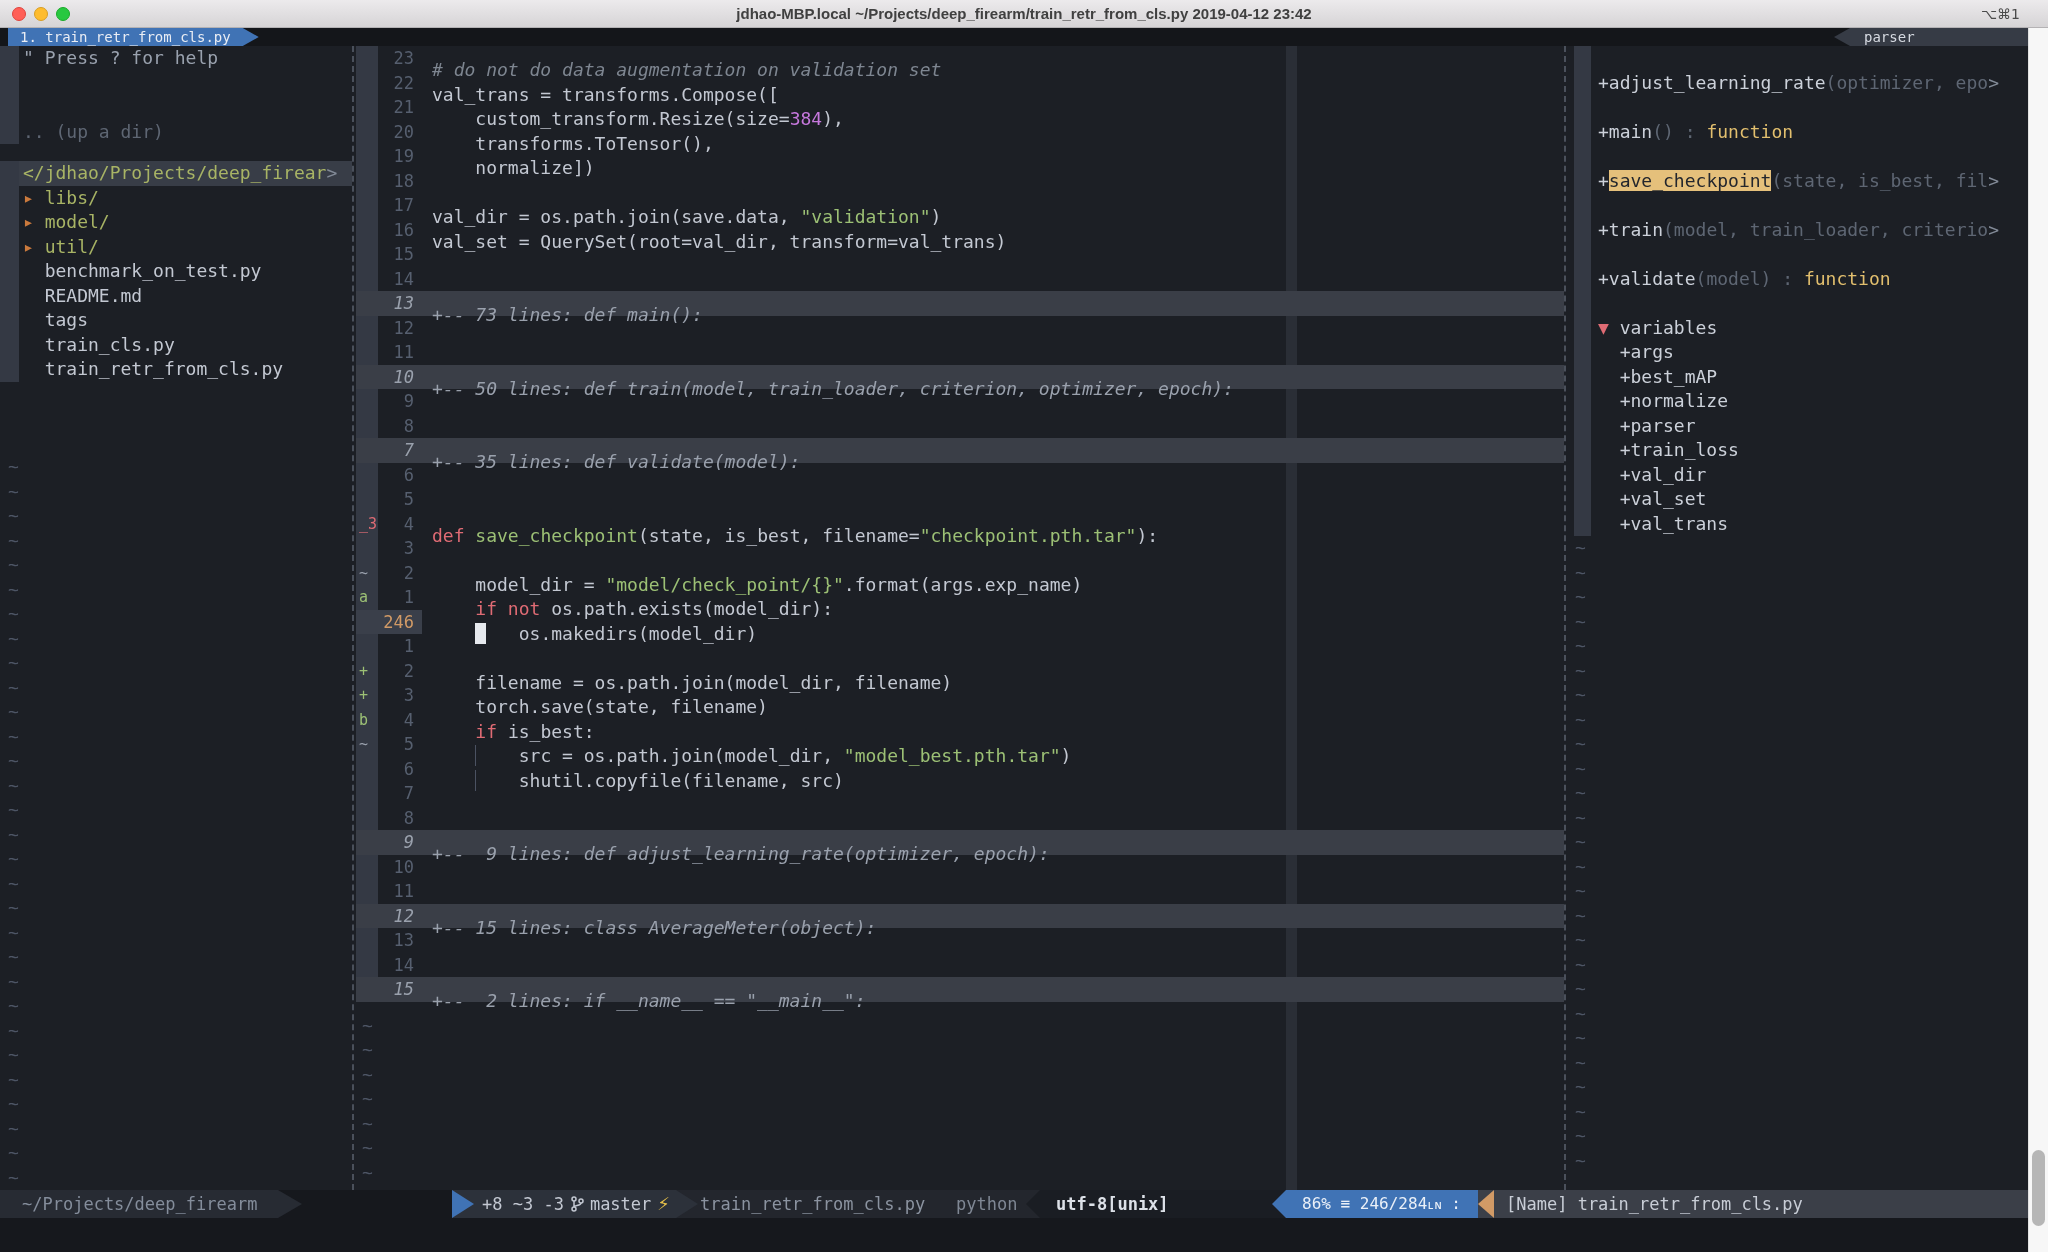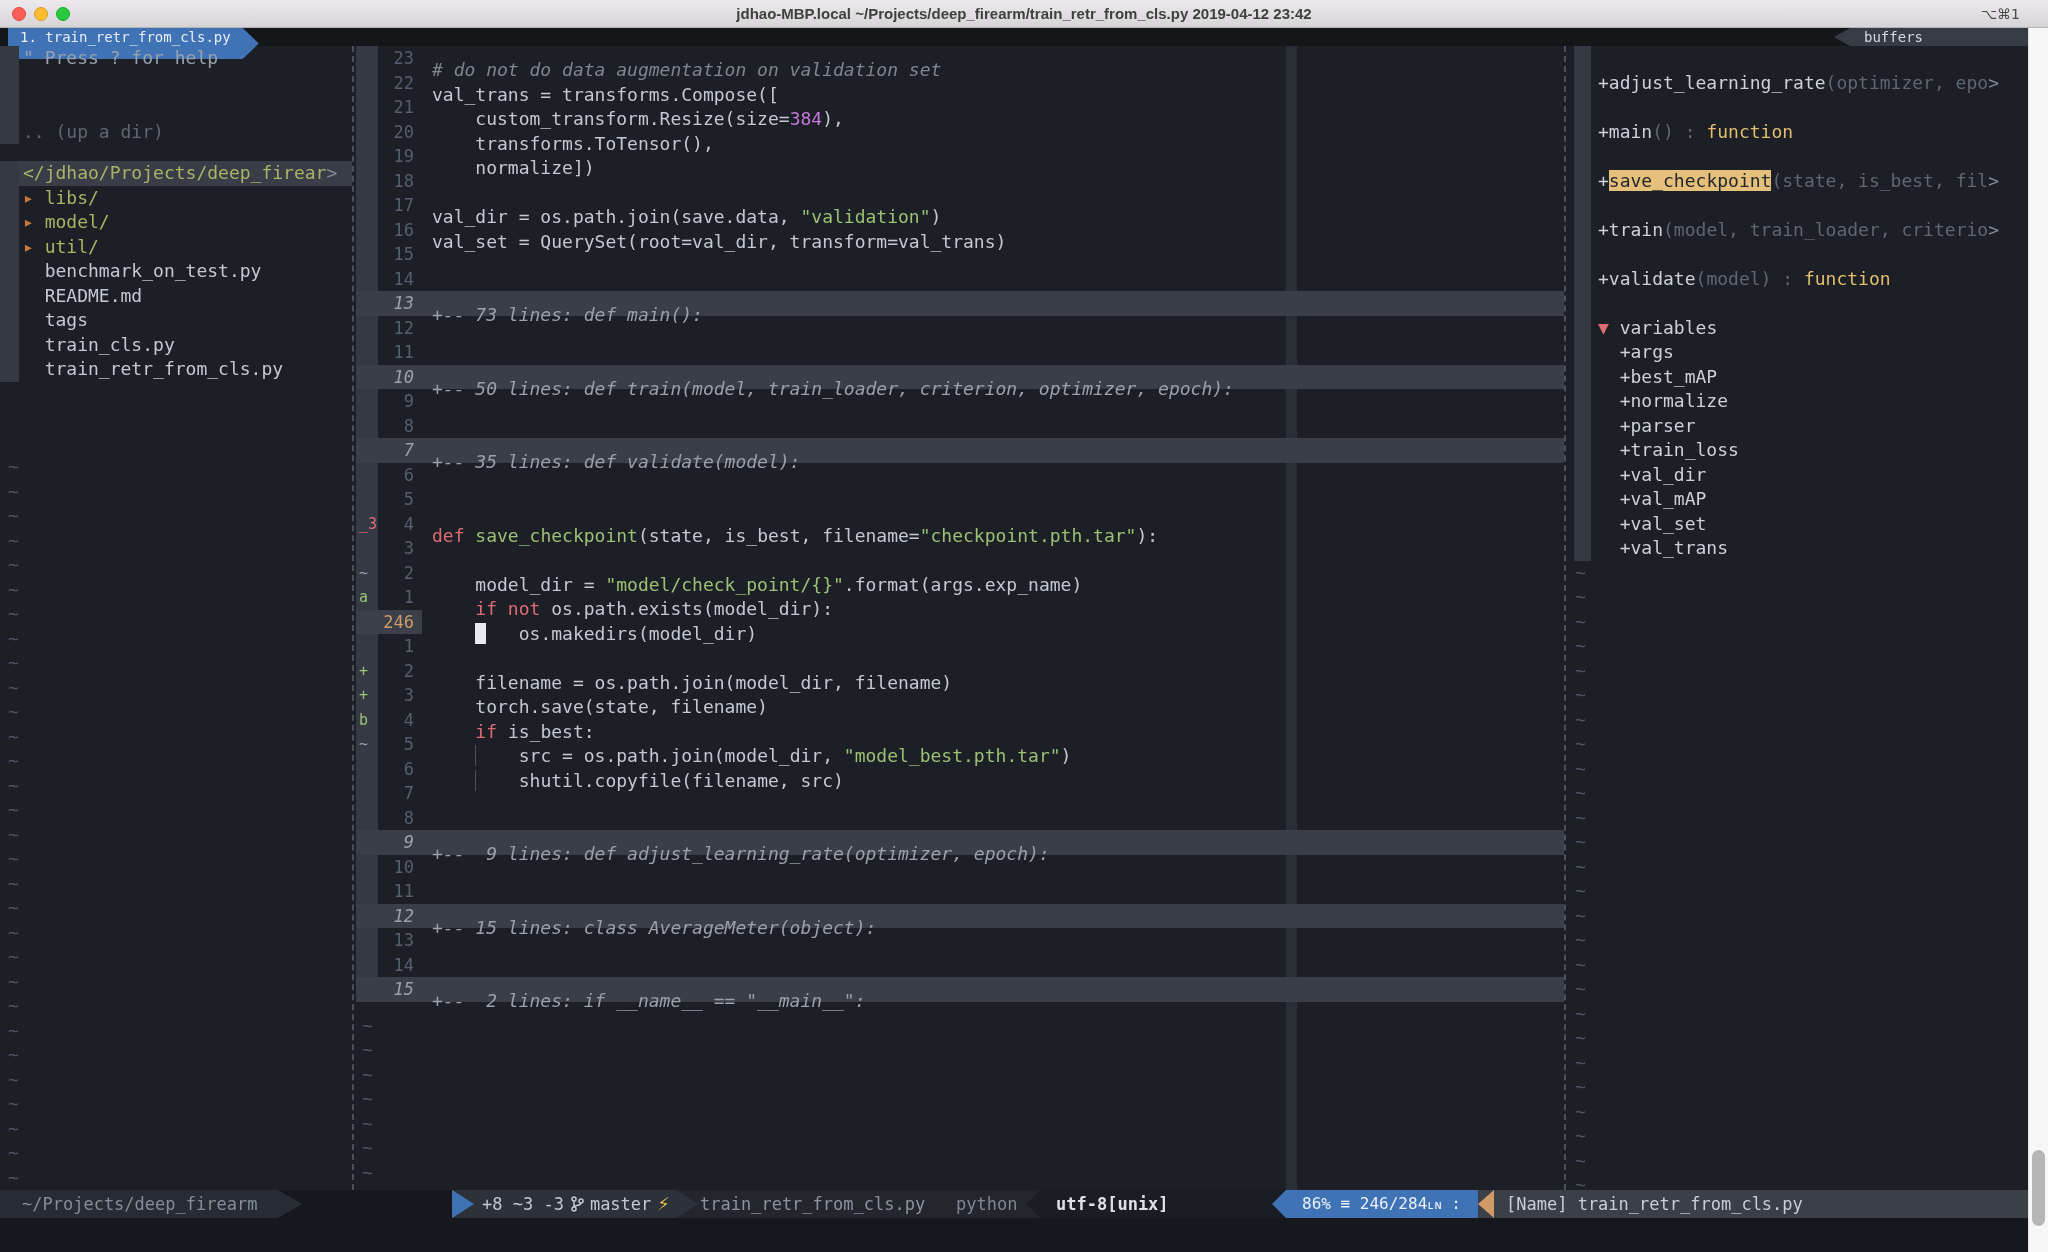--- a/index.html
+++ b/index.html
@@ -12,21 +12,21 @@
   .light.yellow{background:#febc2e;border:1px solid #d89e24;box-sizing:border-box;}
   .light.green{background:#28c840;border:1px solid #1aab29;box-sizing:border-box;}
   .titletext{position:absolute;left:0;right:0;top:0;height:28px;line-height:28px;text-align:center;font-family:"Liberation Sans",sans-serif;font-size:15px;font-weight:bold;color:#404040;}
   .shortcut{position:absolute;right:28px;top:0;height:28px;line-height:28px;font-family:"DejaVu Sans",sans-serif;font-size:14px;color:#4a4a4a;}
   
   .term{position:absolute;top:28px;left:0;width:2028px;height:1224px;background:#1c1f25;}
   .scrollbar{position:absolute;top:28px;right:0;width:20px;height:1224px;background:#f7f7f7;border-left:1px solid #e2e2e2;box-sizing:border-box;}
   .sb-thumb{position:absolute;left:3px;top:1122px;width:13px;height:76px;background:#b6b6b6;border-radius:7px;}
   
   .tabline{position:absolute;top:0;left:0;width:2028px;height:18px;background:#14161a;}
-  .tab{position:absolute;left:8px;top:0;height:18px;line-height:18px;background:#4073b5;color:#e9edf4;font-size:14px;padding:0 28px 13px 12px;clip-path:polygon(0 0,calc(100% - 16px) 0,100% 50%,calc(100% - 16px) 100%,0 100%);}
+  .tab{position:absolute;left:8px;top:0;height:18px;line-height:18px;background:#4073b5;color:#e9edf4;font-size:14px;padding:0 28px 0 12px;clip-path:polygon(0 0,calc(100% - 16px) 0,100% 50%,calc(100% - 16px) 100%,0 100%);}
   .buf-arrow{position:absolute;right:178px;top:0;width:16px;height:18px;background:#363b45;clip-path:polygon(100% 0,0 50%,100% 100%);}
   .buf-label{position:absolute;right:0;top:0;width:178px;height:18px;line-height:18px;background:#363b45;color:#d6dae1;font-size:14px;padding-left:14px;box-sizing:border-box;}
   
   .win{position:absolute;top:18px;height:1144px;overflow:hidden;}
   .win-nerdtree{left:0;width:352px;}
   .win-code{left:356px;width:1208px;}
   .win-tagbar{left:1566px;width:462px;}
   .vsep{position:absolute;top:18px;height:1144px;width:0;border-left:2px dashed #4a505b;}
   .vsep1{left:352px;} .vsep2{left:1564px;}
   .colorcolumn{position:absolute;left:930px;top:0;width:11px;height:1144px;background:#2a2e36;}
@@ -97,21 +97,21 @@
   </div>
   <div class="titletext">jdhao-MBP.local  ~/Projects/deep_firearm/train_retr_from_cls.py  2019-04-12 23:42</div>
   <div class="shortcut">⌥⌘1</div>
 </div>
 
 <div class="term">
 
   <div class="tabline">
     <div class="tab">1. train_retr_from_cls.py</div>
     <div class="buf-arrow"></div>
-    <div class="buf-label">buffers</div>
+    <div class="buf-label">parser</div>
   </div>
 
   <div class="win win-nerdtree" id="win-nerdtree">
       <div class="row">
         <div class="sstrip"></div>
         <div class="ltext"><span class="c-hint">" Press ? for help</span></div>
       </div>
       <div class="row">
         <div class="sstrip"></div>
         <div class="ltext"></div>
@@ -554,24 +554,20 @@
         <div class="sstrip"></div>
         <div class="ltext"><span class="c-tag">  +parser</span></div>
       </div>
       <div class="row">
         <div class="sstrip"></div>
         <div class="ltext"><span class="c-tag">  +train_loss</span></div>
       </div>
       <div class="row">
         <div class="sstrip"></div>
         <div class="ltext"><span class="c-tag">  +val_dir</span></div>
-      </div>
-      <div class="row">
-        <div class="sstrip"></div>
-        <div class="ltext"><span class="c-tag">  +val_mAP</span></div>
       </div>
       <div class="row">
         <div class="sstrip"></div>
         <div class="ltext"><span class="c-tag">  +val_set</span></div>
       </div>
       <div class="row">
         <div class="sstrip"></div>
         <div class="ltext"><span class="c-tag">  +val_trans</span></div>
       </div>
       <div class="row tilderow">

